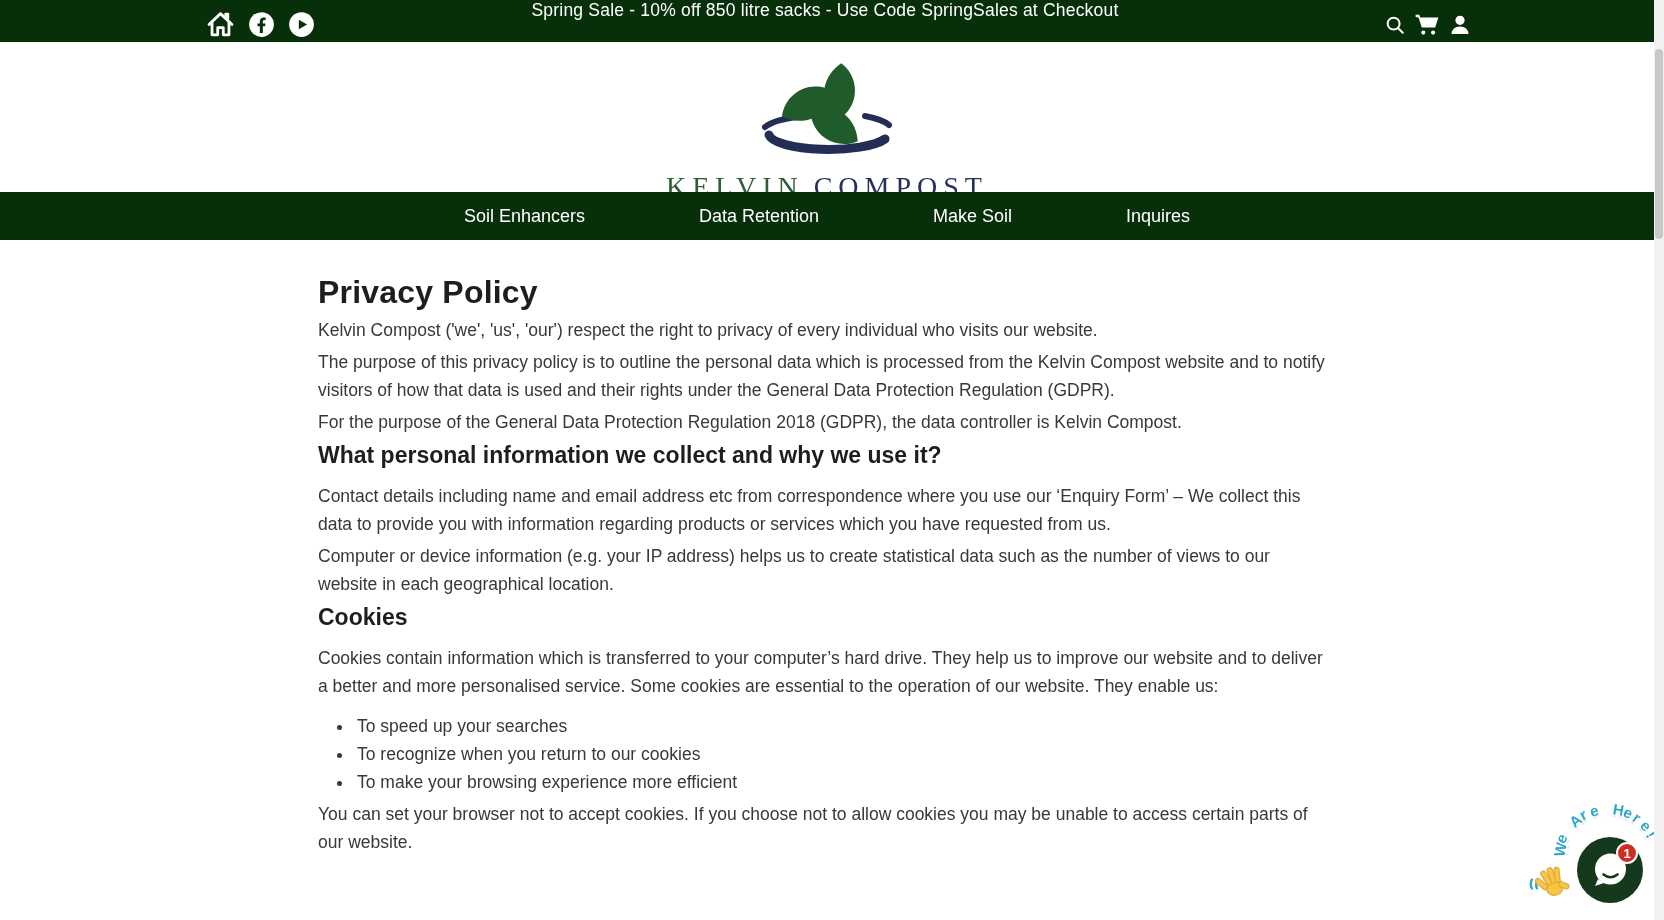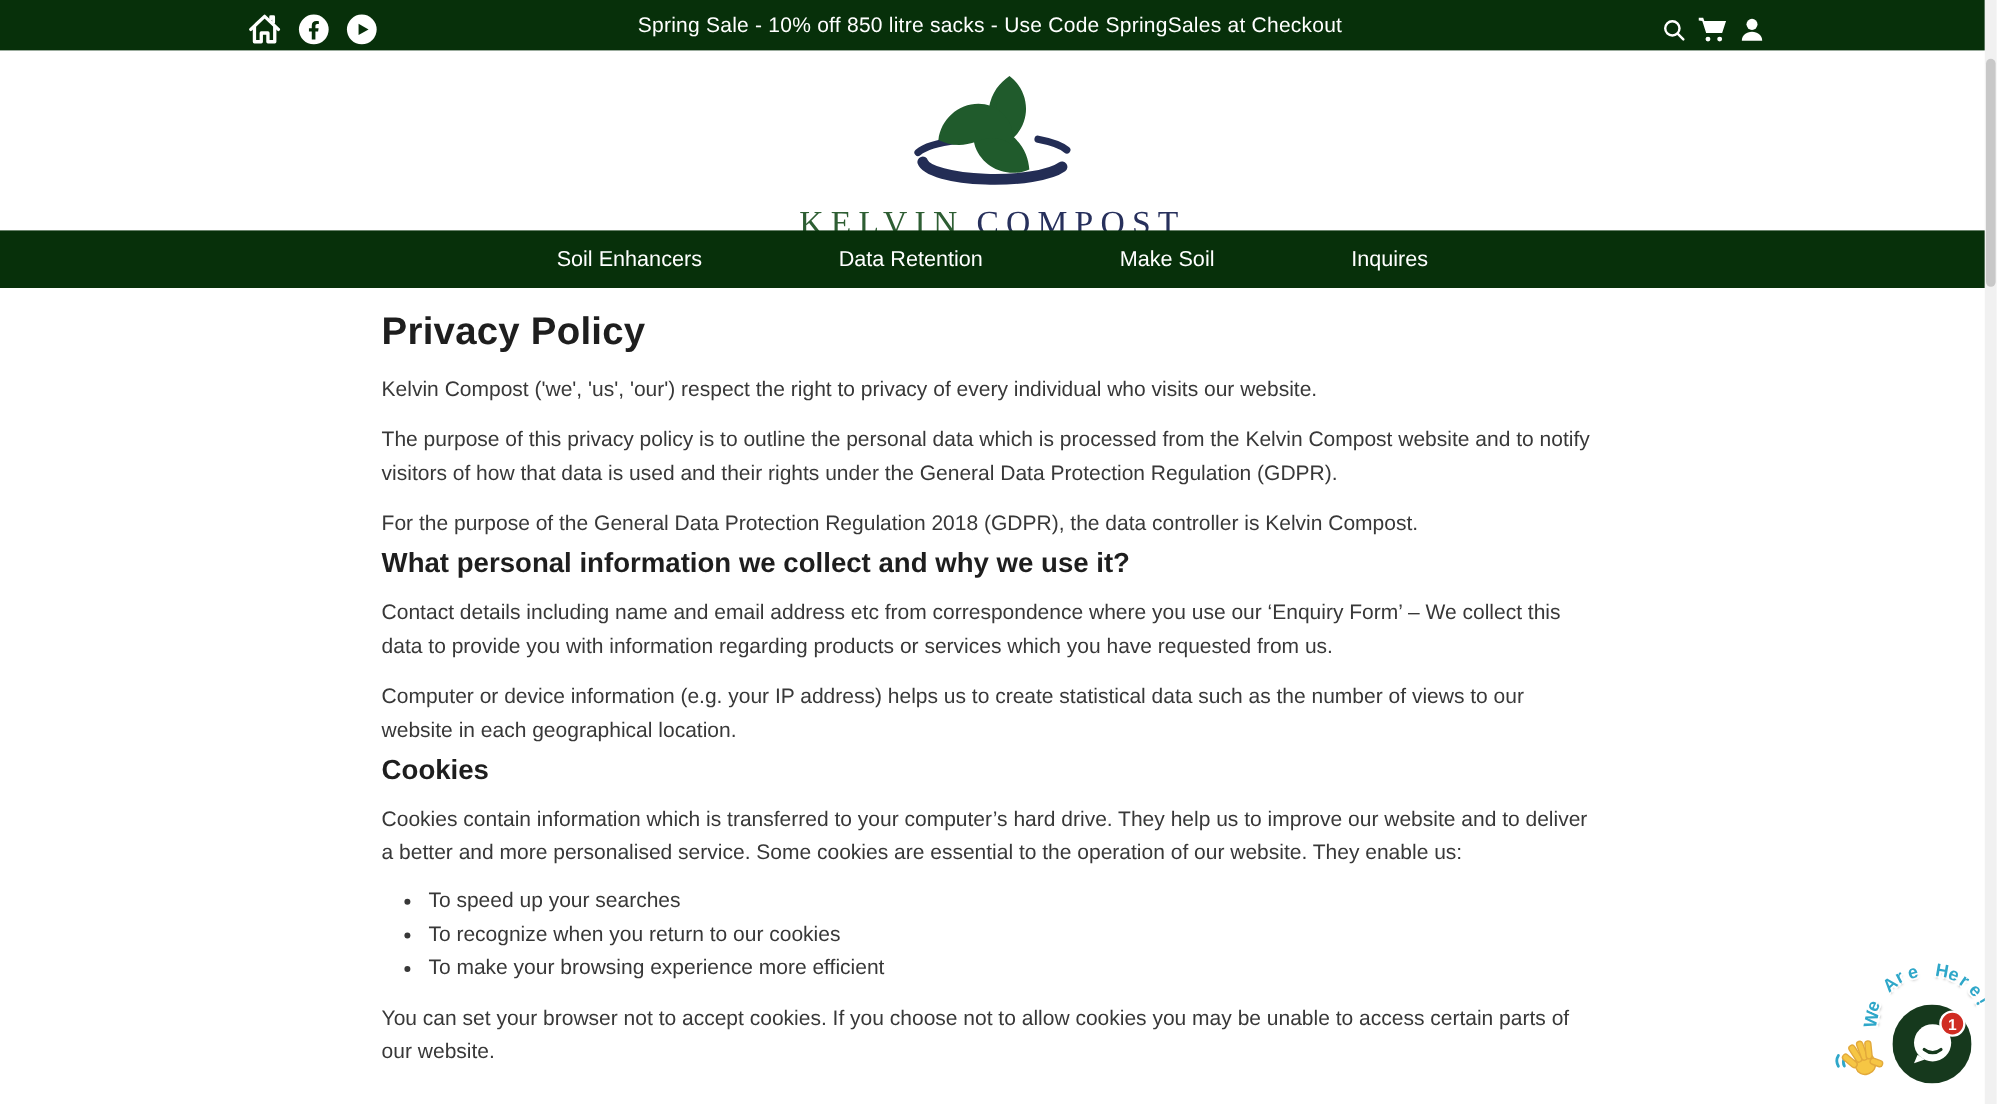--- a/index.html
+++ b/index.html
@@ -11,21 +11,21 @@
     --chat-teal:#2fa7c9;
     --badge-red:#d02c22;
     --ring-green:#16391d;
   }
   *{margin:0;padding:0;box-sizing:border-box;}
   body{font-family:"Liberation Sans","DejaVu Sans",sans-serif;background:#fff;}
   .page{position:relative;width:1664px;height:920px;overflow:hidden;background:#fff;}
 
   
   .topbar{position:absolute;top:0;left:0;width:1654px;height:42px;background:var(--green);
-    display:flex;align-items:center;color:#fff;}
+    display:flex;align-items:flex-start;color:#fff;}
   .topbar-left{position:absolute;left:206px;top:0;height:49px;display:flex;align-items:center;gap:13px;}
   .topbar-right{position:absolute;left:1384px;top:0;height:49px;display:flex;align-items:center;gap:8px;}
   .tb-icon{display:flex;align-items:center;justify-content:center;cursor:pointer;}
   .announce{width:100%;text-align:center;font-size:17.5px;letter-spacing:.2px;padding-right:4px;}
 
   
   .logoband{position:absolute;top:49px;left:0;width:1654px;height:153px;background:#fff;
     display:flex;flex-direction:column;align-items:center;justify-content:flex-start;}
   .logo{display:flex;flex-direction:column;align-items:center;cursor:pointer;padding-top:8px;}
   .brand{font-family:"Liberation Serif","DejaVu Serif",serif;font-size:28px;letter-spacing:6px;
@@ -34,23 +34,23 @@
   .brand .compost{color:var(--brand-navy);margin-left:10px;}
 
   
   .navbar{position:absolute;top:192px;left:0;width:1654px;height:48px;background:var(--green);
     display:flex;align-items:center;justify-content:center;gap:114px;}
   .nav-item{color:#fff;font-size:18px;cursor:pointer;white-space:nowrap;}
 
   
   .main{position:absolute;top:250px;left:318px;width:1012px;color:#383838;
     font-size:17.5px;line-height:28px;}
-  .main h1{font-size:32px;line-height:40px;font-weight:600;color:#1e1e1e;margin-top:6px;letter-spacing:.2px;}
+  .main h1{font-size:32px;line-height:40px;font-weight:600;color:#1e1e1e;margin-top:22px;letter-spacing:.2px;}
   .main h2{font-size:23px;line-height:30px;font-weight:700;color:#1e1e1e;margin-top:4px;}
-  .main p{margin-top:14px;}
+  .main p{margin-top:4px;}
   .main h2 + p{margin-top:12px;}
   .main ul{margin-top:12px;padding-left:36px;}
   .main li{padding-left:3px;}
 
   
   .scrollbar{position:absolute;top:0;right:0;width:10px;height:920px;background:#f1f1f1;}
   .scroll-thumb{position:absolute;top:49px;left:1px;width:8px;height:190px;background:#c8c8c8;border-radius:4px;cursor:pointer;}
 
   
   .chat{position:absolute;left:1500px;top:780px;width:164px;height:140px;}

